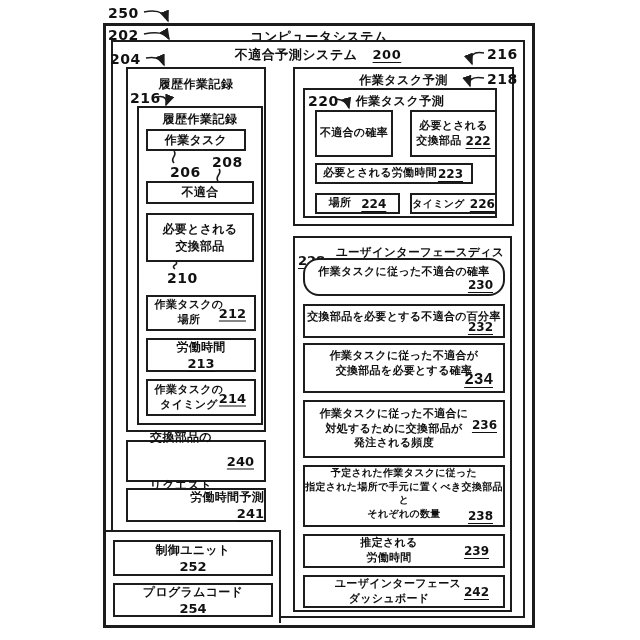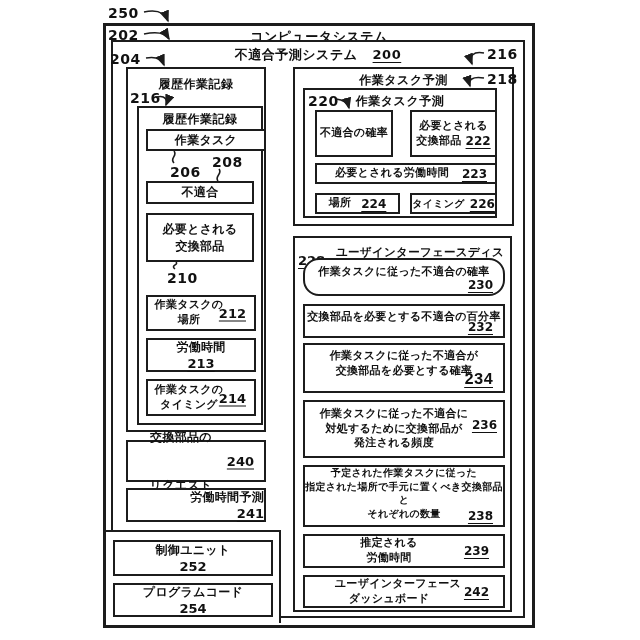--- a/index.html
+++ b/index.html
@@ -36,21 +36,21 @@
     <span class="num">200</span>
   </div>
 
   <div class="box" style="left:126px;top:67px;width:140px;height:365px;"></div>
   <div class="ttl" style="left:126px;top:76px;width:140px;font-size:12px;">履歴作業記録</div>
   <div class="ref" style="left:130px;top:90px;">216</div>
 
   <div class="box" style="left:137px;top:106px;width:126px;height:319px;"></div>
   <div class="ttl" style="left:137px;top:111px;width:126px;font-size:12px;">履歴作業記録</div>
 
-  <div class="box col" style="left:146px;top:129px;width:120px;height:22px;">
+  <div class="box col" style="left:146px;top:129px;width:100px;height:22px;">
     <div class="lbl">作業タスク</div>
   </div>
   <div class="ref" style="left:170px;top:164px;">206</div>
   <div class="ref" style="left:212px;top:154px;">208</div>
 
   <div class="box col" style="left:146px;top:181px;width:108px;height:23px;">
     <div class="lbl">不適合</div>
   </div>
 
   <div class="box col" style="left:146px;top:213px;width:108px;height:49px;">
@@ -111,21 +111,21 @@
   </div>
 
   <div class="box col" style="left:410px;top:110px;width:87px;height:47px;">
     <div class="lbl f11">必要とされる</div>
     <div class="row" style="gap:4px;">
       <span class="lbl f11">交換部品</span>
       <span class="num" style="font-size:12px;">222</span>
     </div>
   </div>
 
-  <div class="box col" style="left:315px;top:163px;width:182px;height:21px;">
+  <div class="box col" style="left:315px;top:163px;width:158px;height:21px;">
     <div class="lbl f11" style="margin-right:28px;">必要とされる労働時間</div>
     <span class="num numR" style="font-size:12px;">223</span>
   </div>
 
   <div class="box row" style="left:315px;top:193px;width:85px;height:21px;">
     <span class="lbl f11">場所</span>
     <span class="num" style="font-size:12px;">224</span>
   </div>
 
   <div class="box row" style="left:410px;top:193px;width:87px;height:21px;gap:5px;">

